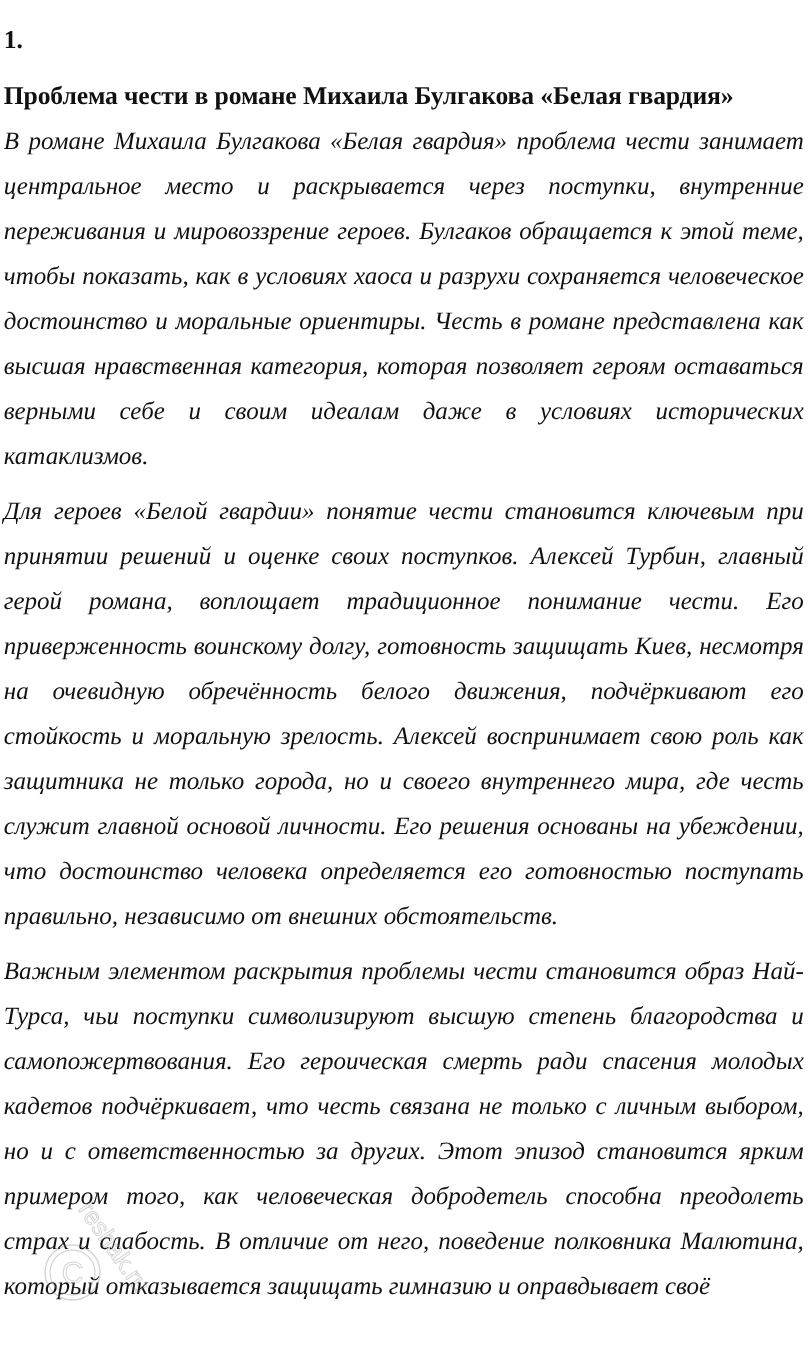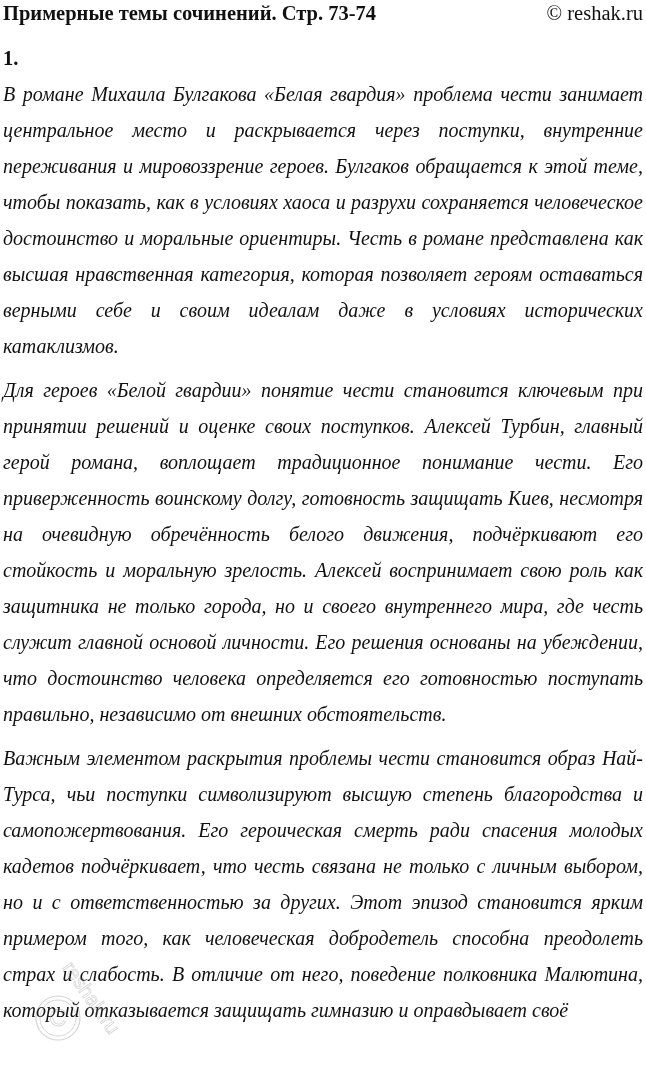--- a/index.html
+++ b/index.html
@@ -66,27 +66,24 @@
     width: 90px;
     height: 90px;
     pointer-events: none;
     opacity: 0.35;
   }
 </style>
 </head>
 <body>
 
 <div class="page">
-  <div class="header">
-    <span class="header-title">Примерные темы сочинений. Стр. 73-74</span>
-    <span class="header-brand">© reshak.ru</span>
-  </div>
 
   <div class="task-number">1.</div>
 
+  <div class="essay-title">Проблема чести в романе Михаила Булгакова «Белая гвардия»</div>
 
   <p class="para para-first">В романе Михаила Булгакова «Белая гвардия» проблема чести занимает центральное место и раскрывается через поступки, внутренние переживания и мировоззрение героев. Булгаков обращается к этой теме, чтобы показать, как в условиях хаоса и разрухи сохраняется человеческое достоинство и моральные ориентиры. Честь в романе представлена как высшая нравственная категория, которая позволяет героям оставаться верными себе и своим идеалам даже в условиях исторических катаклизмов.</p>
   <p class="para">Для героев «Белой гвардии» понятие чести становится ключевым при принятии решений и оценке своих поступков. Алексей Турбин, главный герой романа, воплощает традиционное понимание чести. Его приверженность воинскому долгу, готовность защищать Киев, несмотря на очевидную обречённость белого движения, подчёркивают его стойкость и моральную зрелость. Алексей воспринимает свою роль как защитника не только города, но и своего внутреннего мира, где честь служит главной основой личности. Его решения основаны на убеждении, что достоинство человека определяется его готовностью поступать правильно, независимо от внешних обстоятельств.</p>
   <p class="para">Важным элементом раскрытия проблемы чести становится образ Най-Турса, чьи поступки символизируют высшую степень благородства и самопожертвования. Его героическая смерть ради спасения молодых кадетов подчёркивает, что честь связана не только с личным выбором, но и с ответственностью за других. Этот эпизод становится ярким примером того, как человеческая добродетель способна преодолеть страх и слабость. В отличие от него, поведение полковника Малютина, который отказывается защищать гимназию и оправдывает своё</p>
 </div>
 
 <div class="watermark">
   <svg width="90" height="90" viewBox="0 0 90 90">
     <circle cx="30" cy="58" r="22" fill="none" stroke="#888" stroke-width="1.2"></circle>
     <circle cx="30" cy="58" r="18" fill="none" stroke="#888" stroke-width="1"></circle>

